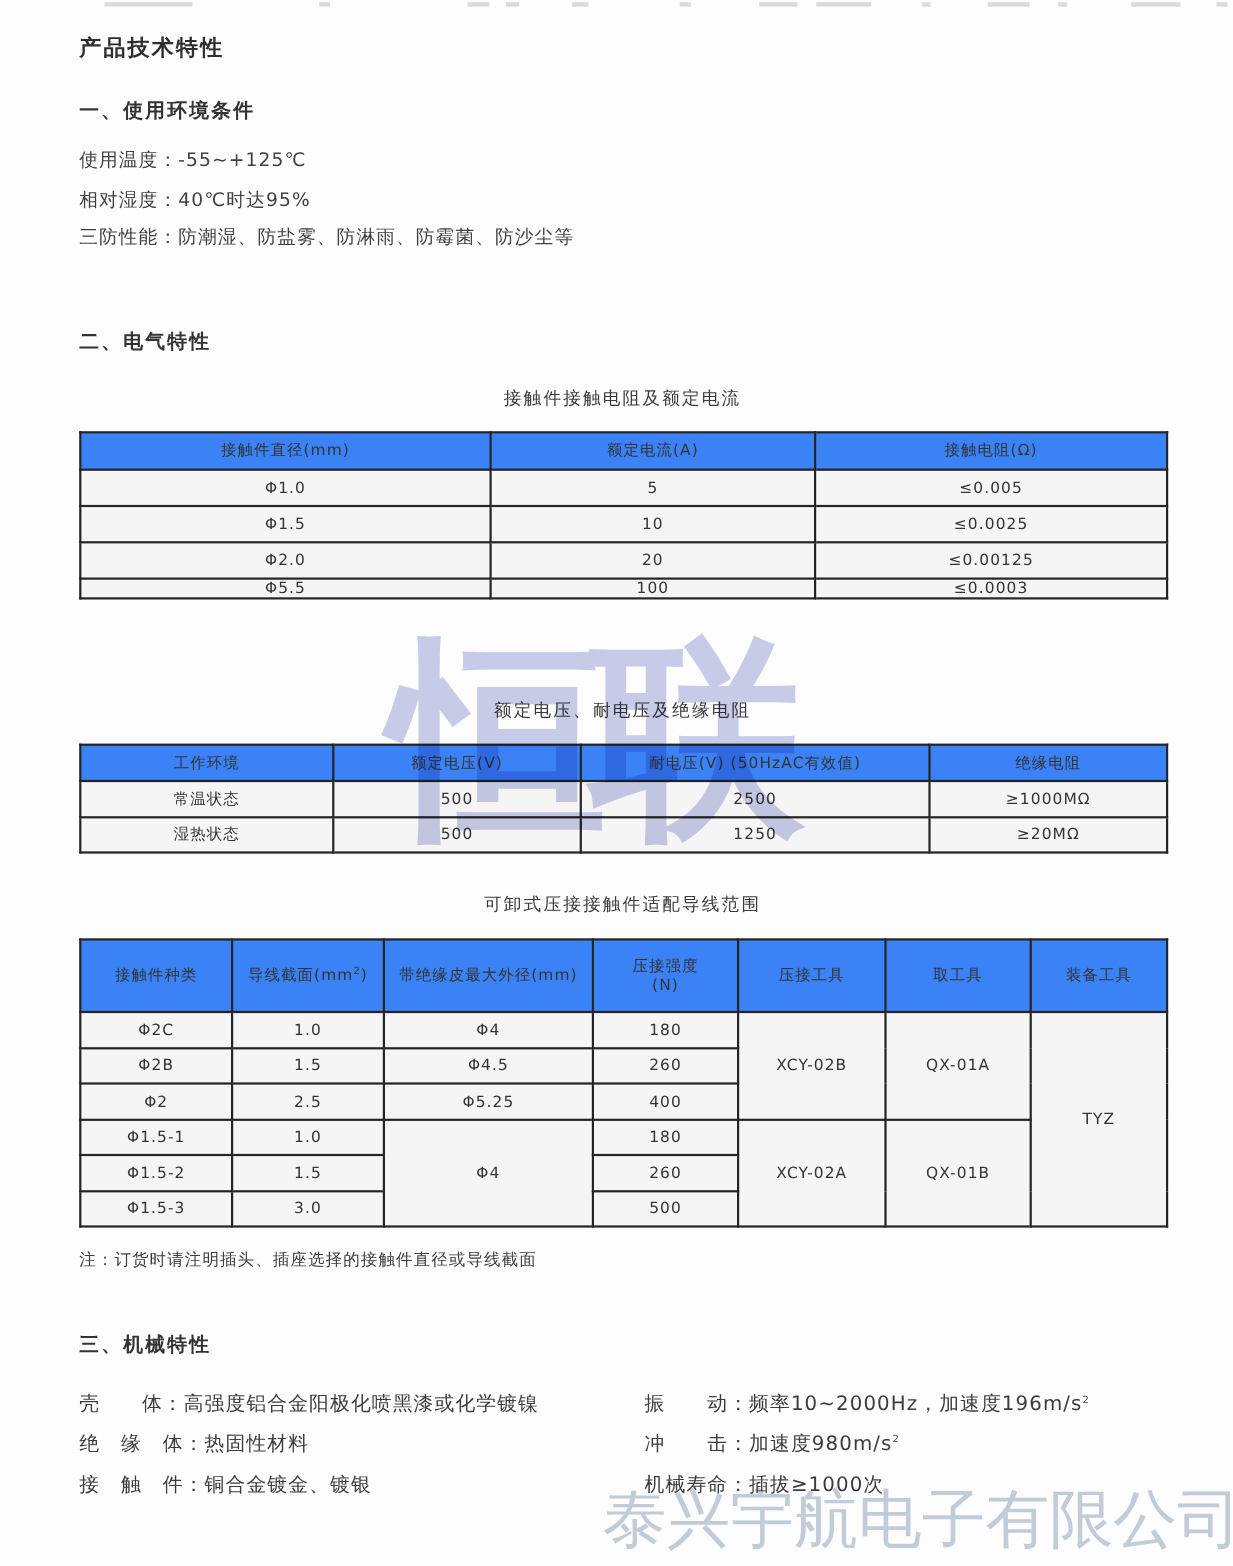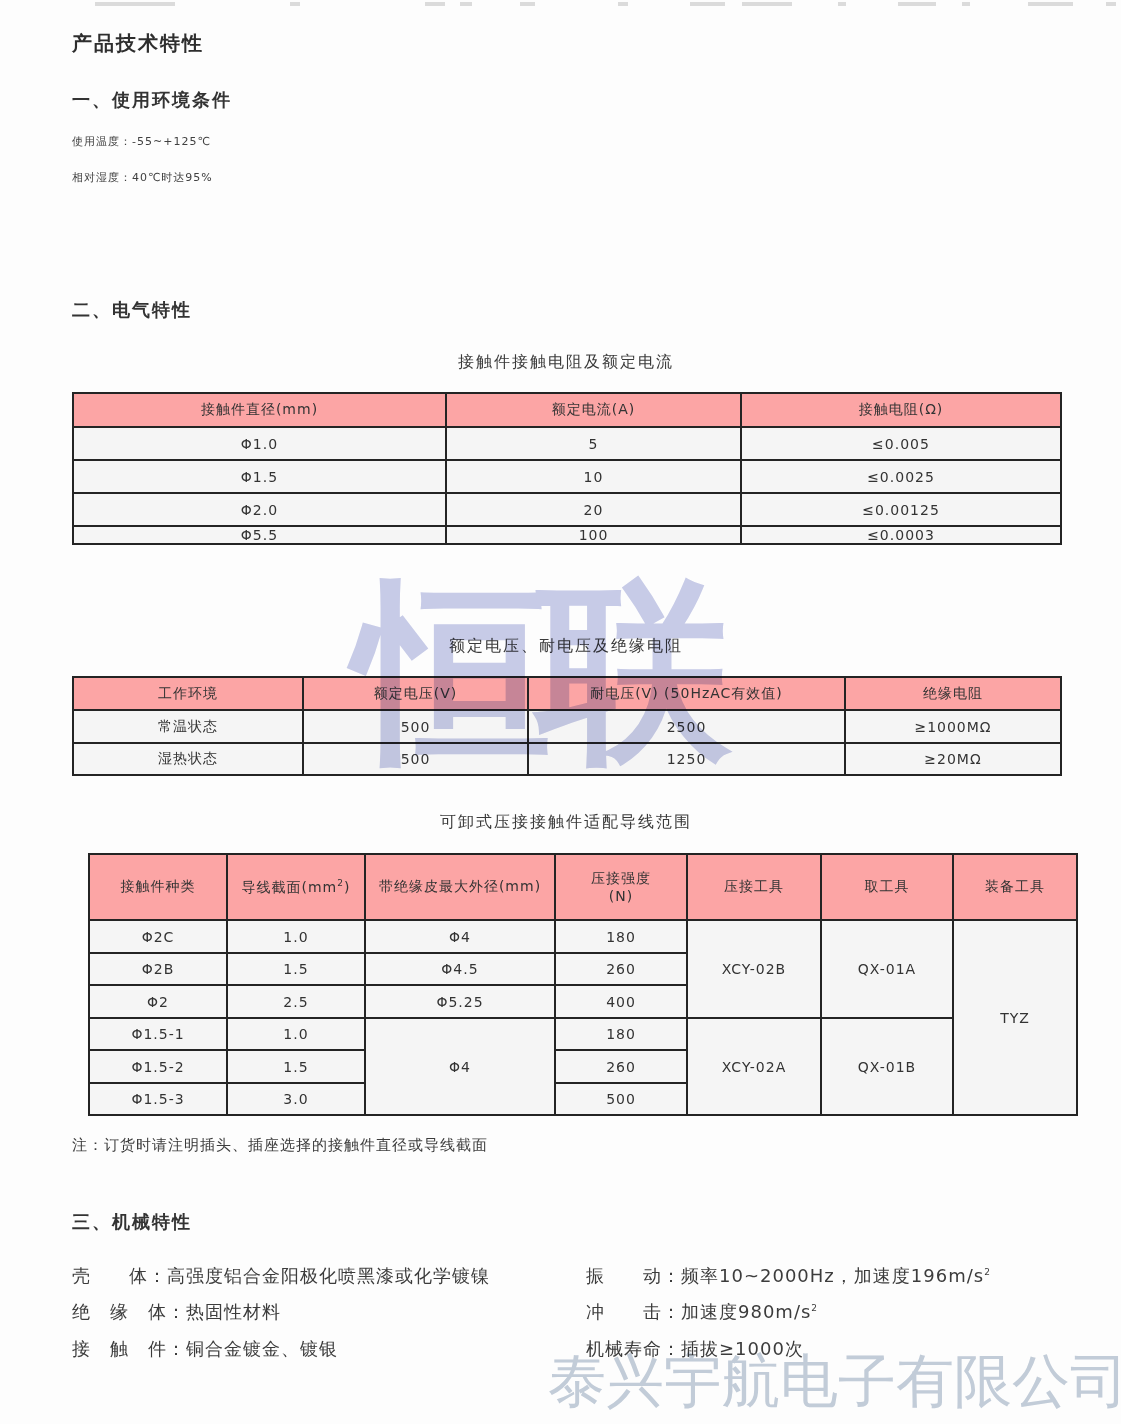--- a/index.html
+++ b/index.html
@@ -6,26 +6,26 @@
   html, body { width: 1121px; }
   body { font-family: "DejaVu Sans", sans-serif; background: #ffffff; }
   .page {
     position: relative; width: 1121px; height: 1424px;
     background: #fdfdfd; overflow: hidden; color: #3f3f3f;
   }
   .abs { position: absolute; }
   .frag { position: absolute; top: 2px; height: 4px; background: #cfcfcf; opacity: .75; }
   .page-title { left: 72px; top: 30px; font-size: 20px; font-weight: bold; color: #2e2e2e; letter-spacing: 2px; }
   .section-heading { left: 72px; font-size: 18px; font-weight: bold; color: #333; letter-spacing: 2px; }
-  .body-line { left: 72px; font-size: 11px; color: #404040; letter-spacing: 1px; }
+  .body-line { left: 72px; font-size: 17px; color: #404040; letter-spacing: 1px; }
   .table-title { left: 72px; width: 988px; text-align: center; font-size: 16px; color: #3a3a3a; letter-spacing: 2px; }
   .tbl-wrap { left: 72px; width: 988px; z-index: 1; }
   table { border-collapse: collapse; table-layout: fixed; width: 100%; font-size: 14px; color: #333; text-align: center; letter-spacing: 1px; }
   th, td { border: 2px solid #242424; vertical-align: middle; padding: 0 2px; }
-  th { background: #fca5a5; font-weight: normal; }
+  th { background: #3b82f6; font-weight: normal; }
   td { background: #f5f5f5; }
   sup { font-size: 9px; vertical-align: super; }
   .note-line { left: 72px; font-size: 15px; color: #3c3c3c; letter-spacing: 1px; }
   .mech-line { font-size: 18px; color: #3c3c3c; letter-spacing: 1px; white-space: nowrap; }
   .mech-label { letter-spacing: 1px; }
   .wm { position: absolute; z-index: 5; pointer-events: none; mix-blend-mode: multiply; white-space: nowrap; }
   .wm-center {
     left: 356px; top: 572px; font-size: 195px; line-height: 200px;
     font-weight: bold; letter-spacing: -14px; color: #c9cde9;
     font-family: "DejaVu Sans", sans-serif;
@@ -53,20 +53,21 @@
   <div class="frag" style="left:898px;width:38px;"></div>
   <div class="frag" style="left:962px;width:8px;"></div>
   <div class="frag" style="left:1028px;width:45px;"></div>
   <div class="frag" style="left:1106px;width:10px;"></div>
 
   <div class="abs page-title">产品技术特性</div>
 
   <div class="abs section-heading" style="top:88px;">一、使用环境条件</div>
   <div class="abs body-line" style="top:134px;">使用温度：-55~+125℃</div>
   <div class="abs body-line" style="top:170px;">相对湿度：40℃时达95%</div>
+  <div class="abs body-line" style="top:204px;">三防性能：防潮湿、防盐雾、防淋雨、防霉菌、防沙尘等</div>
 
   <div class="abs section-heading" style="top:298px;">二、电气特性</div>
 
   <div class="abs table-title" style="top:352px;">接触件接触电阻及额定电流</div>
   <div class="abs tbl-wrap" style="top:392px;">
     <table>
       <colgroup>
           <col style="width:373px">
           <col style="width:295px">
           <col style="width:320px">
@@ -127,21 +128,21 @@
         <td>湿热状态</td>
         <td>500</td>
         <td>1250</td>
         <td>≥20MΩ</td>
       </tr>
     </tbody>
       </table>
   </div>
 
   <div class="abs table-title" style="top:812px;">可卸式压接接触件适配导线范围</div>
-  <div class="abs tbl-wrap" style="top:853px;margin-left:16px;">
+  <div class="abs tbl-wrap" style="top:853px;">
     <table>
       <colgroup>
           <col style="width:138px">
           <col style="width:138px">
           <col style="width:190px">
           <col style="width:132px">
           <col style="width:134px">
           <col style="width:132px">
           <col style="width:124px">
         </colgroup>

